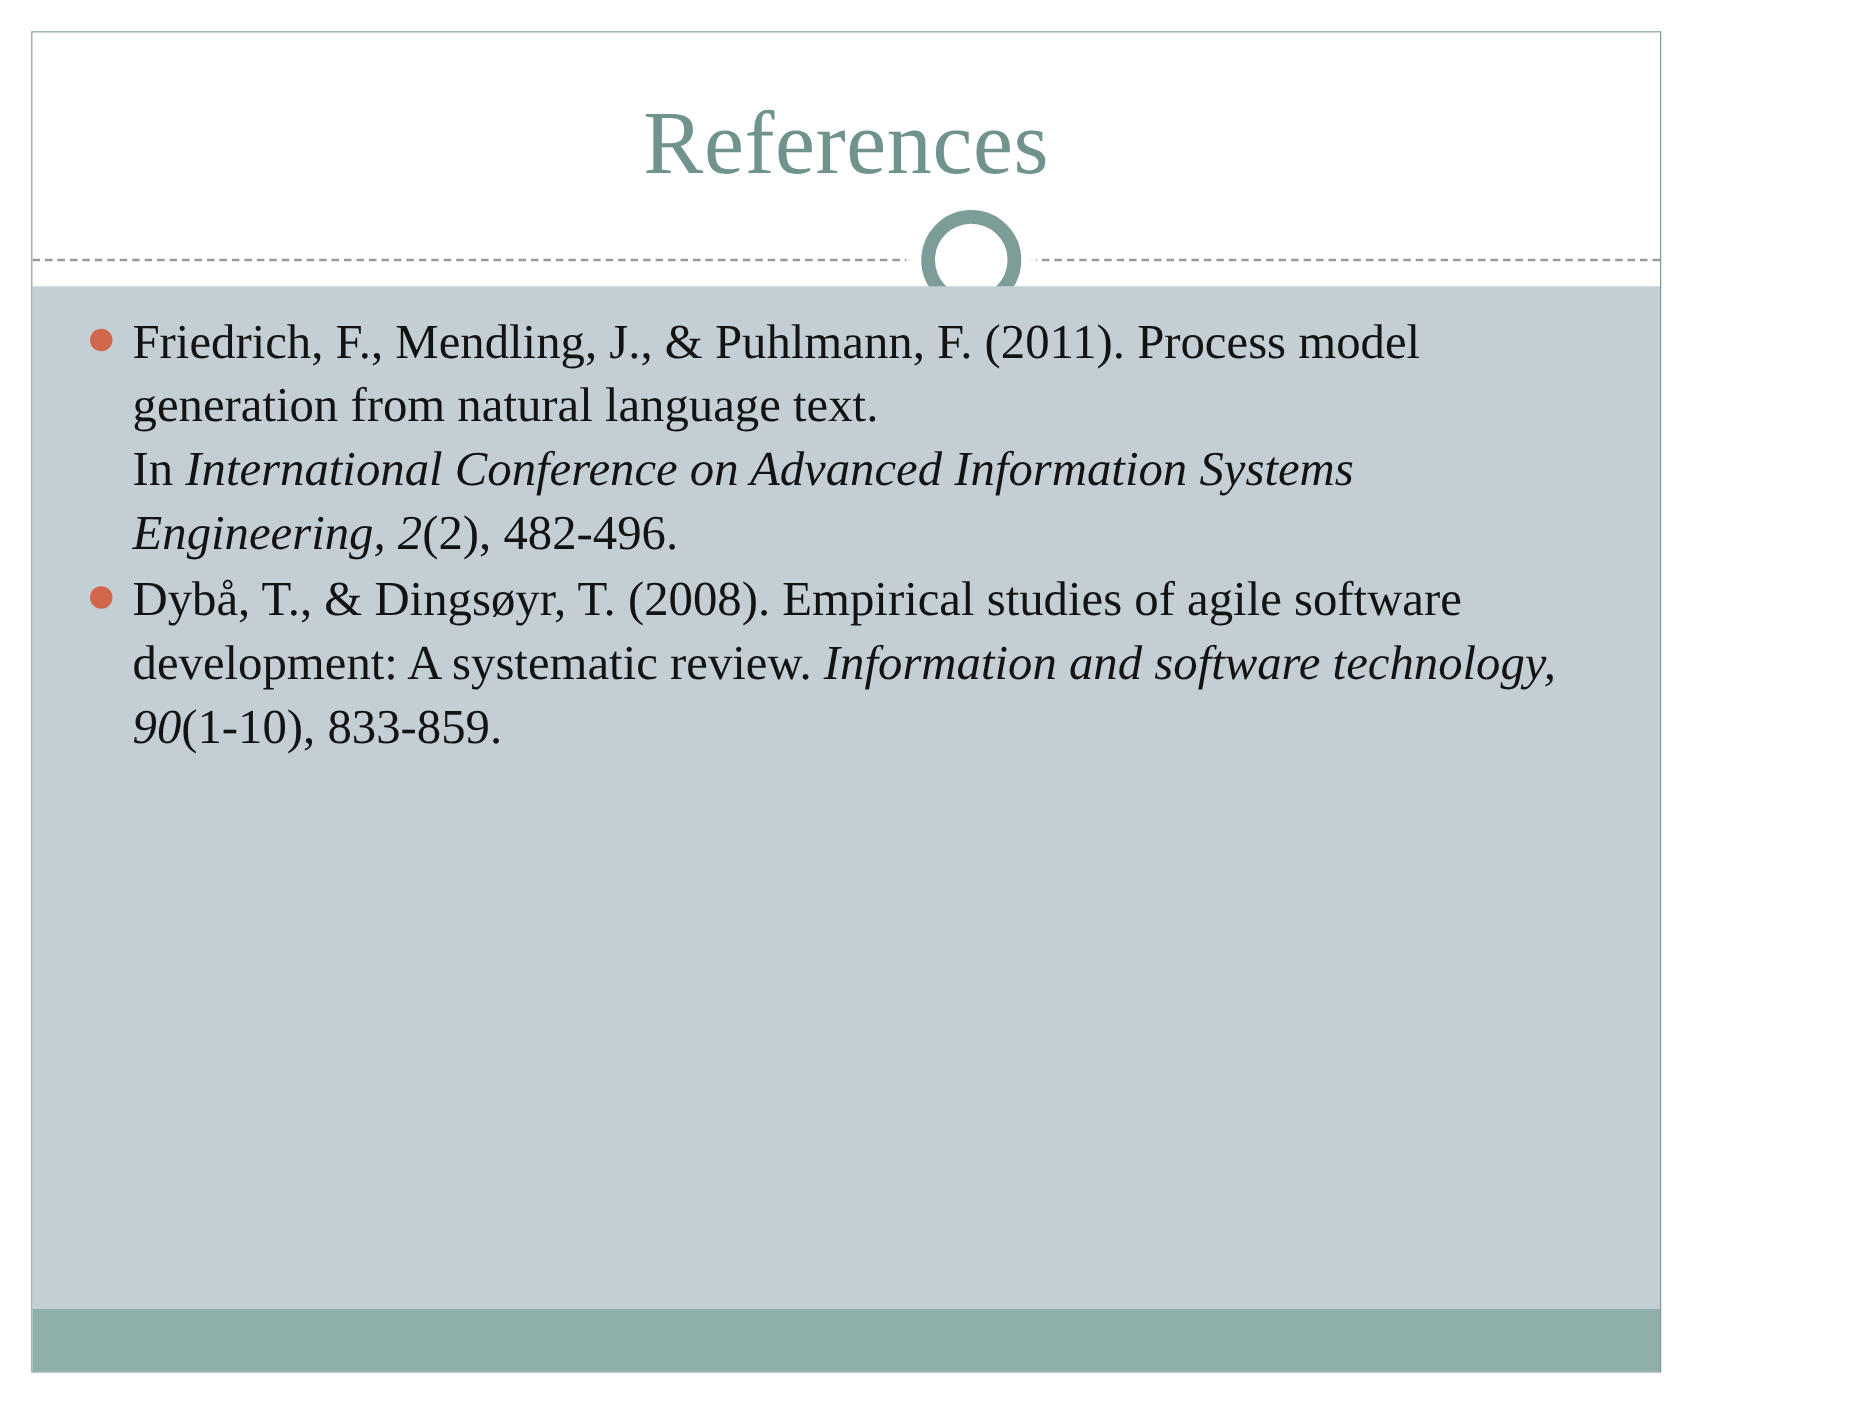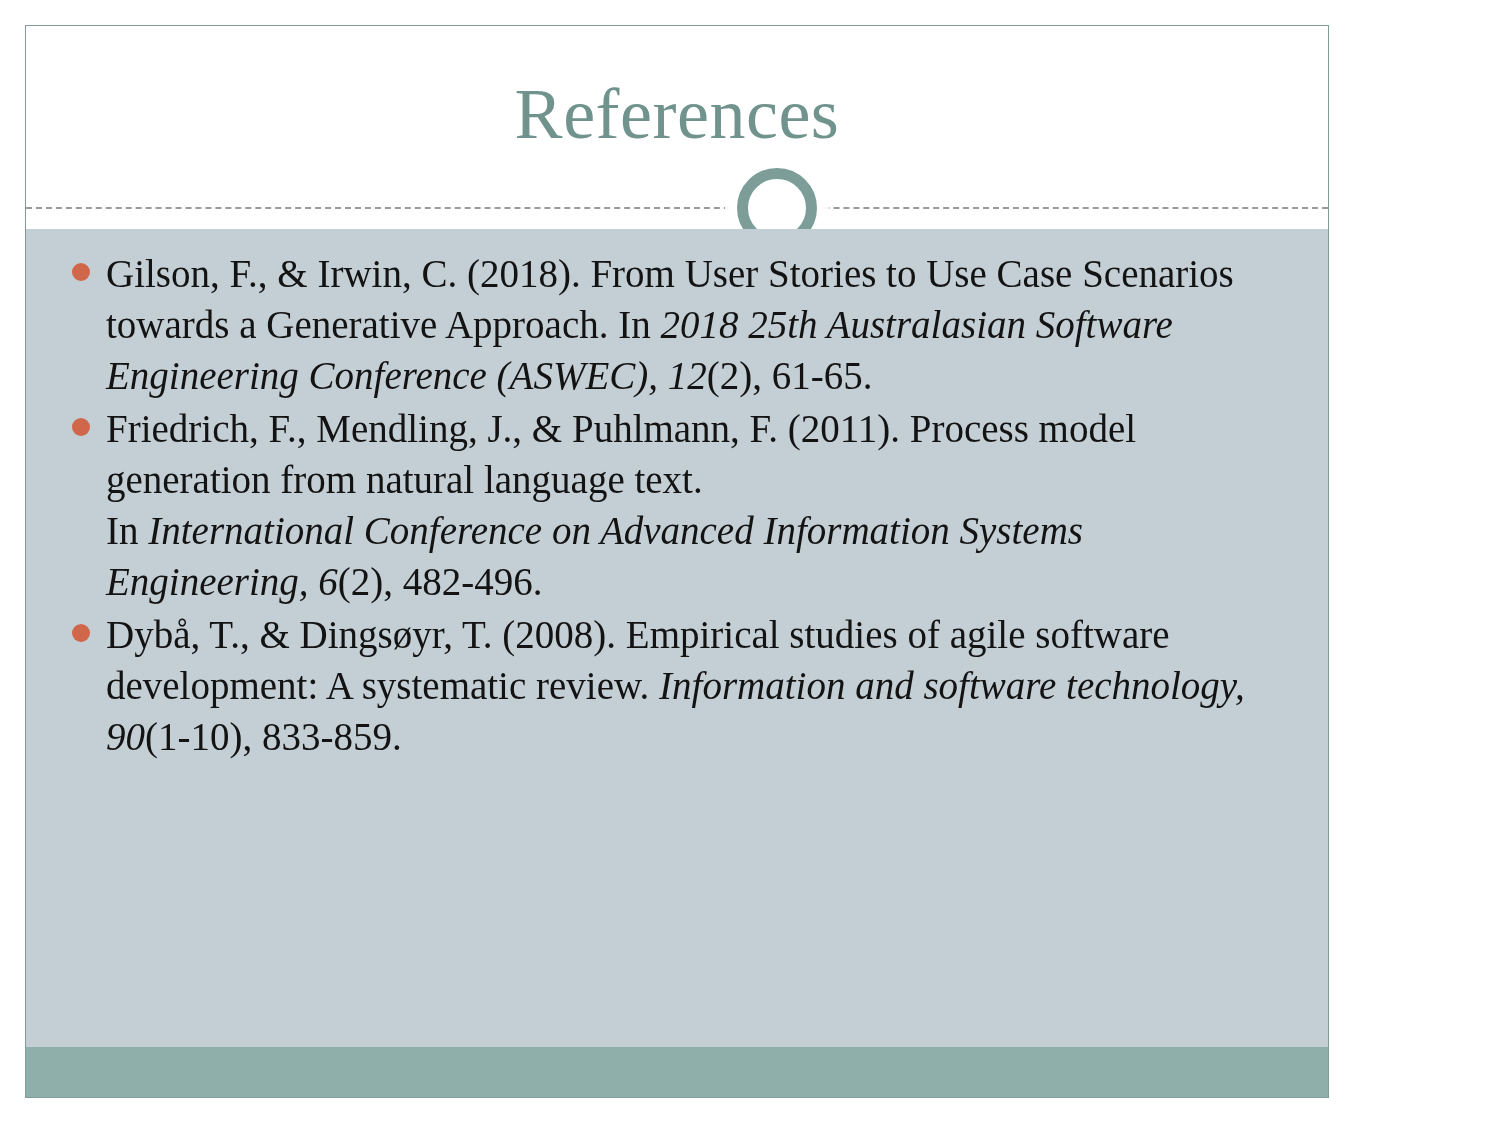--- a/index.html
+++ b/index.html
@@ -151,25 +151,21 @@
 
   <div class="divider"></div>
 
   <div class="ring-halo"></div>
   <div class="ring"></div>
 
   <div class="content-panel">
     <div class="ref-list">
         <div class="ref-item">
           <span class="bullet"></span>
-          <span class="ref-text"><span>Gilson, F., &amp; Irwin, C. (2018). From User Stories to Use Case Scenarios towards a Generative Approach. In </span><i>2018 25th Australasian Software Engineering Conference (ASWEC), 12</i><span>(2), 61-65.</span></span>
-        </div>
-        <div class="ref-item">
-          <span class="bullet"></span>
-          <span class="ref-text"><span>Friedrich, F., Mendling, J., &amp; Puhlmann, F. (2011). Process model generation from natural language text.</span><br><span>In </span><i>International Conference on Advanced Information Systems Engineering, 6</i><span>(2), 482-496.</span></span>
+          <span class="ref-text"><span>Friedrich, F., Mendling, J., &amp; Puhlmann, F. (2011). Process model generation from natural language text.</span><br><span>In </span><i>International Conference on Advanced Information Systems Engineering, 2</i><span>(2), 482-496.</span></span>
         </div>
         <div class="ref-item">
           <span class="bullet"></span>
           <span class="ref-text"><span>Dybå, T., &amp; Dingsøyr, T. (2008). Empirical studies of agile software development: A systematic review. </span><i>Information and software technology, 90</i><span>(1-10), 833-859.</span></span>
         </div>
       </div>
   </div>
 
   <div class="footer-band"></div>
 

